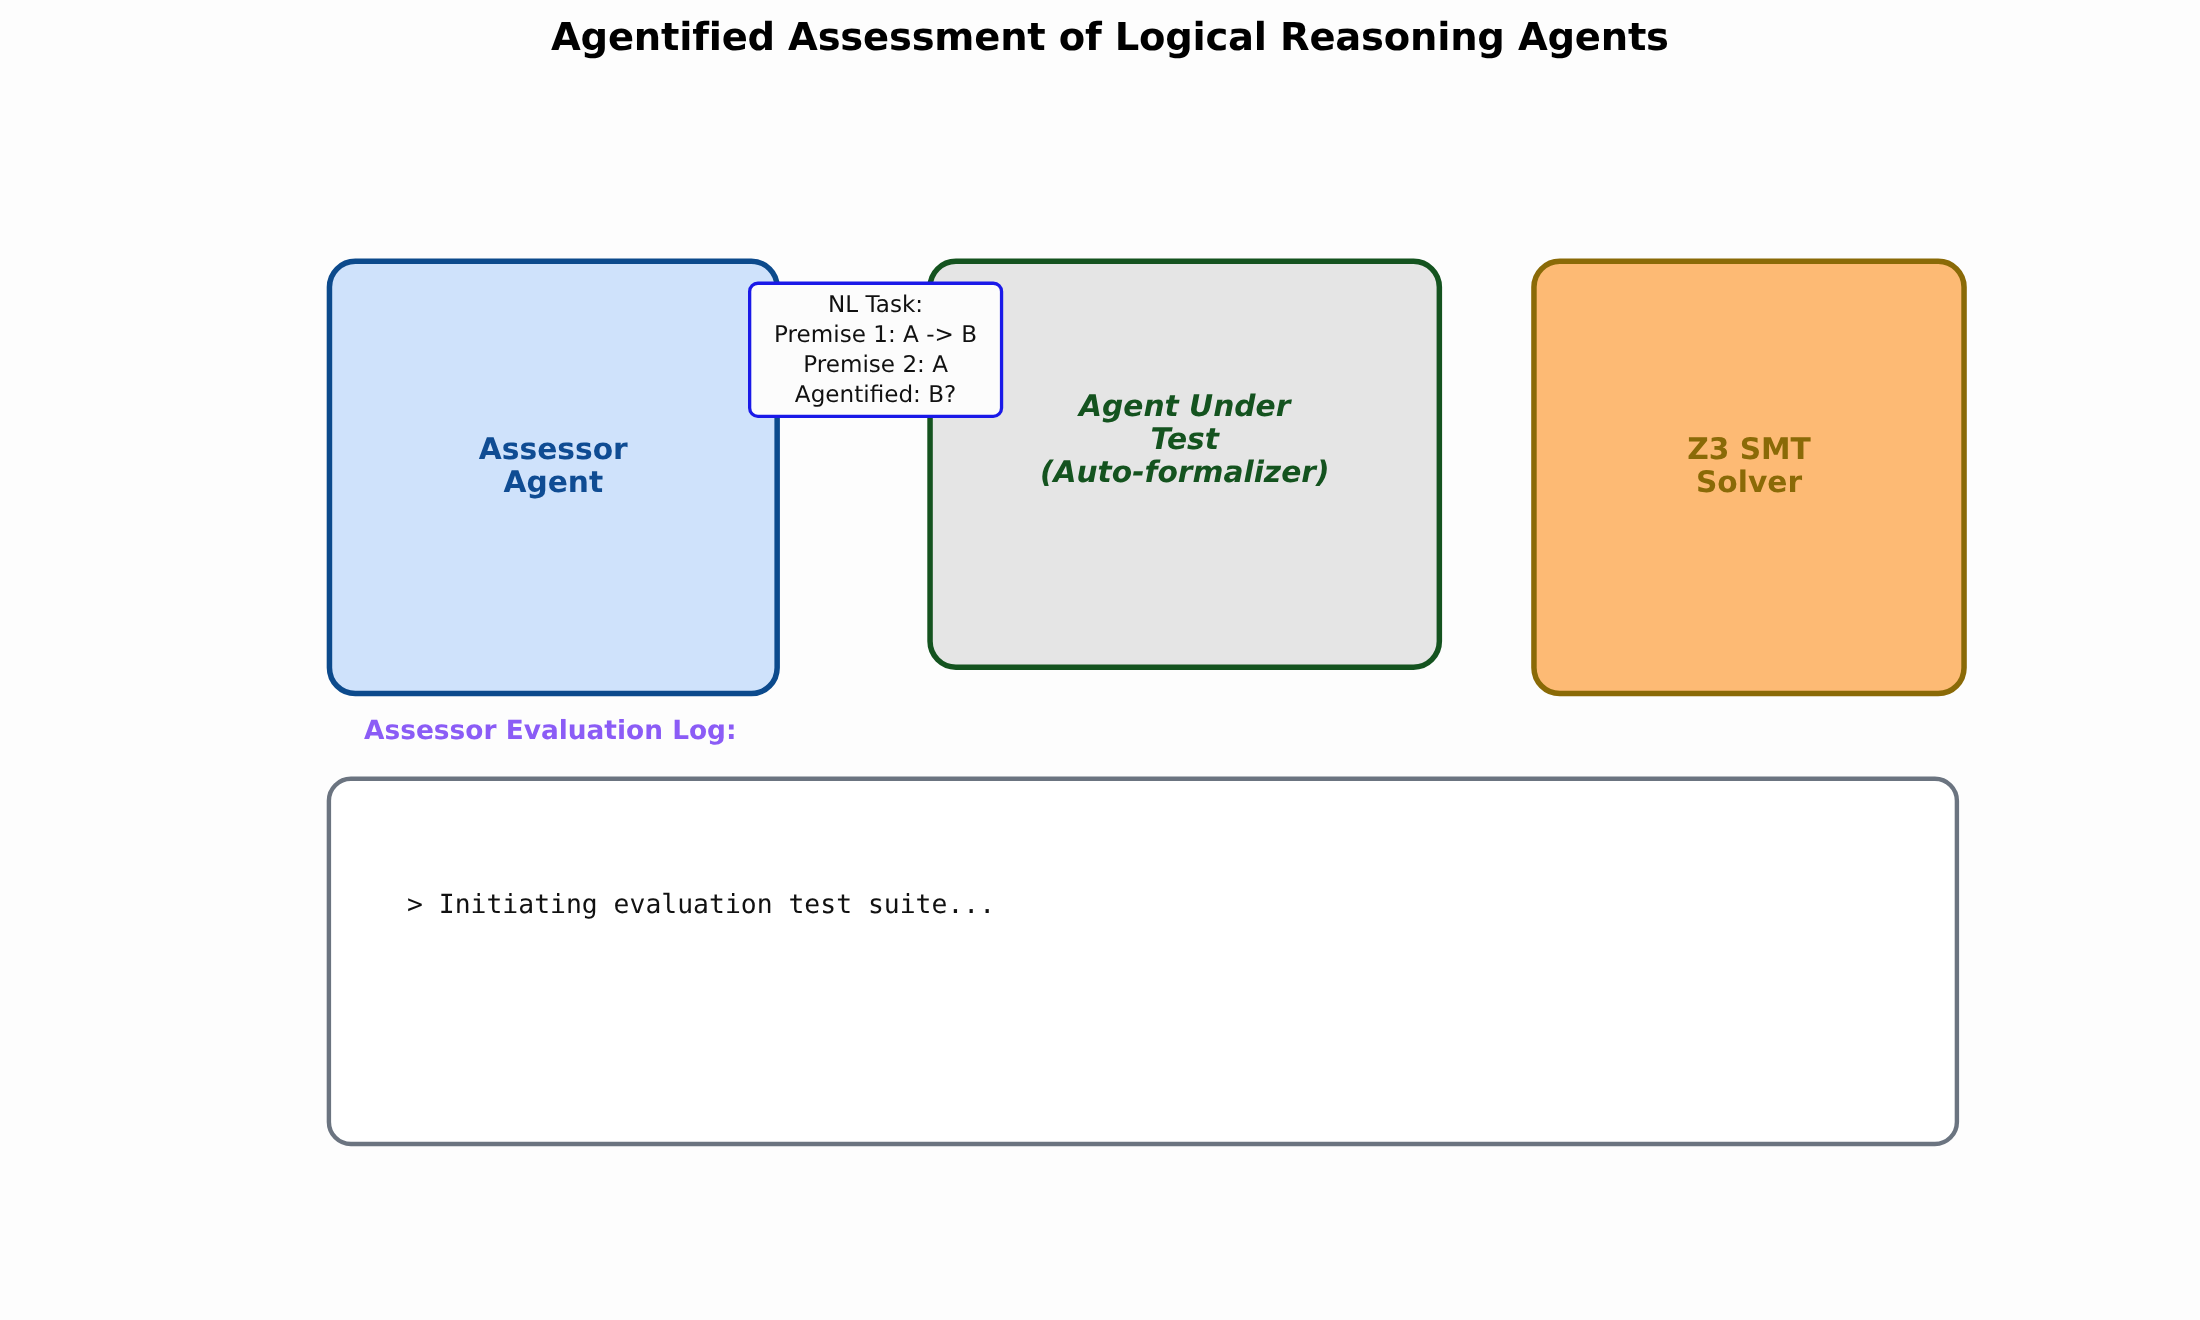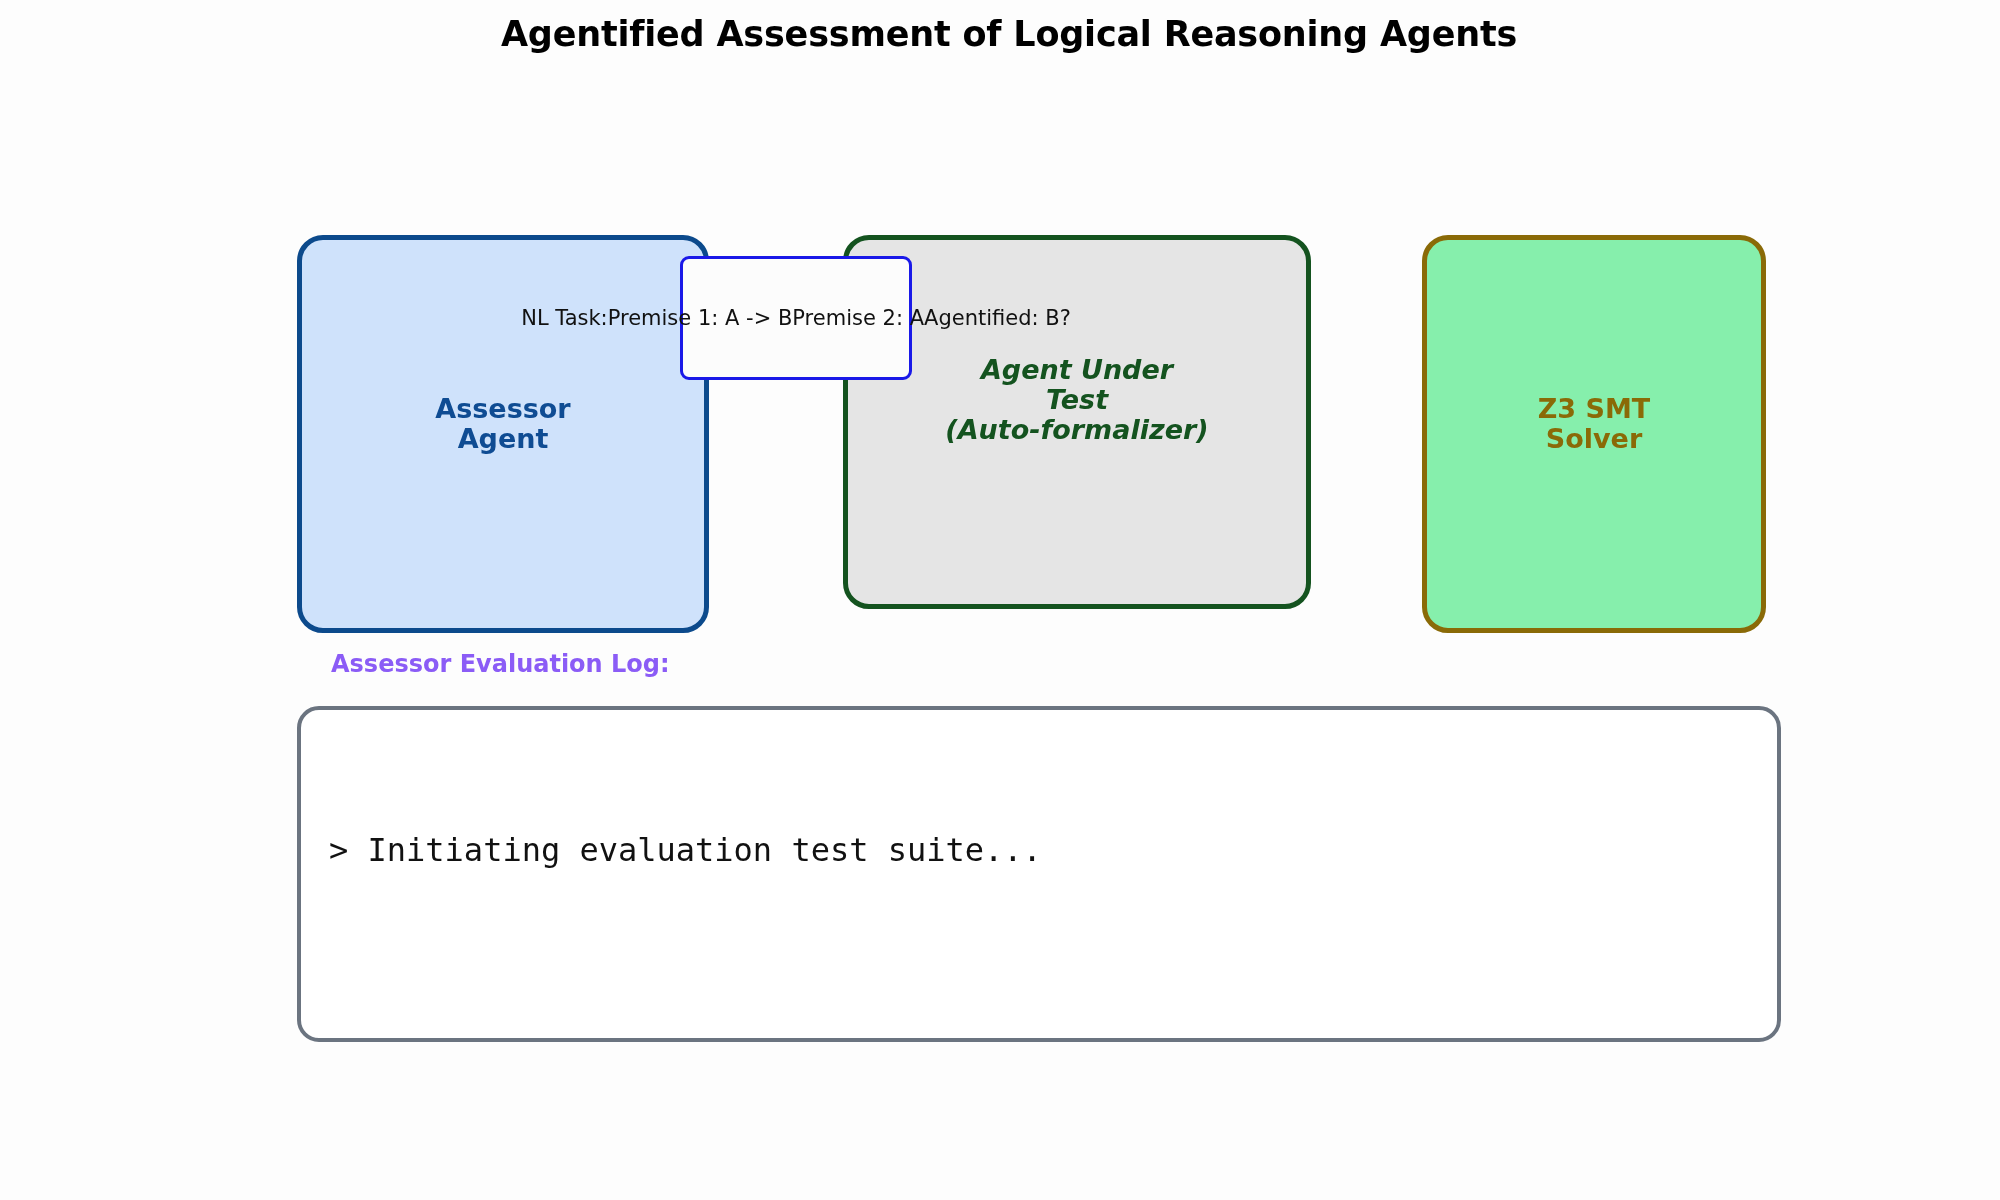--- a/index.html
+++ b/index.html
@@ -59,23 +59,23 @@
   .box-aut {
     left: 843px; top: 235px;
     width: 468px; height: 374px;
     background: #e5e5e5;
     border: 5px solid #14531f;
     color: #14531f;
     font-style: italic;
   }
 
   .box-solver {
-    left: 1422px; top: 235px;
-    width: 344px; height: 398px;
-    background: #86efac;
+    left: 1392px; top: 235px;
+    width: 396px; height: 398px;
+    background: #fdba74;
     border: 5px solid #8a6a07;
     color: #8a6a07;
   }
 
   
   .box-assessor .box-label,
   .box-solver .box-label {
     transform: translateY(-10px);
   }
   .box-aut .box-label {
@@ -105,20 +105,21 @@
 
   
   .msg-bubble {
     position: absolute;
     left: 680px; top: 256px;
     width: 232px; height: 124px;
     background: #fcfcfc;
     border: 3px solid #1a19e8;
     border-radius: 9px;
     display: flex;
+    flex-direction: column;
     align-items: center;
     justify-content: center;
     font-size: 21px;
     line-height: 1.28;
     color: #111111;
     text-align: center;
   }
   .msg-bubble .msg-line { white-space: nowrap; }
 
   
@@ -135,24 +136,25 @@
     position: absolute;
     left: 297px; top: 706px;
     width: 1484px; height: 336px;
     background: #ffffff;
     border: 4px solid #6b7480;
     border-radius: 22px;
     padding: 30px 28px;
   }
   .log-lines {
     font-family: "DejaVu Sans Mono", monospace;
-    font-size: 32px;
+    font-size: 24px;
     line-height: 1.38;
     color: #111111;
     white-space: pre;
+    margin-left: 41px;
   }
   .log-line { white-space: pre; }
 </style>
 </head>
 <body>
 
 <div id="canvas">
 
   <div class="page-title">Agentified Assessment of Logical Reasoning Agents</div>
 

